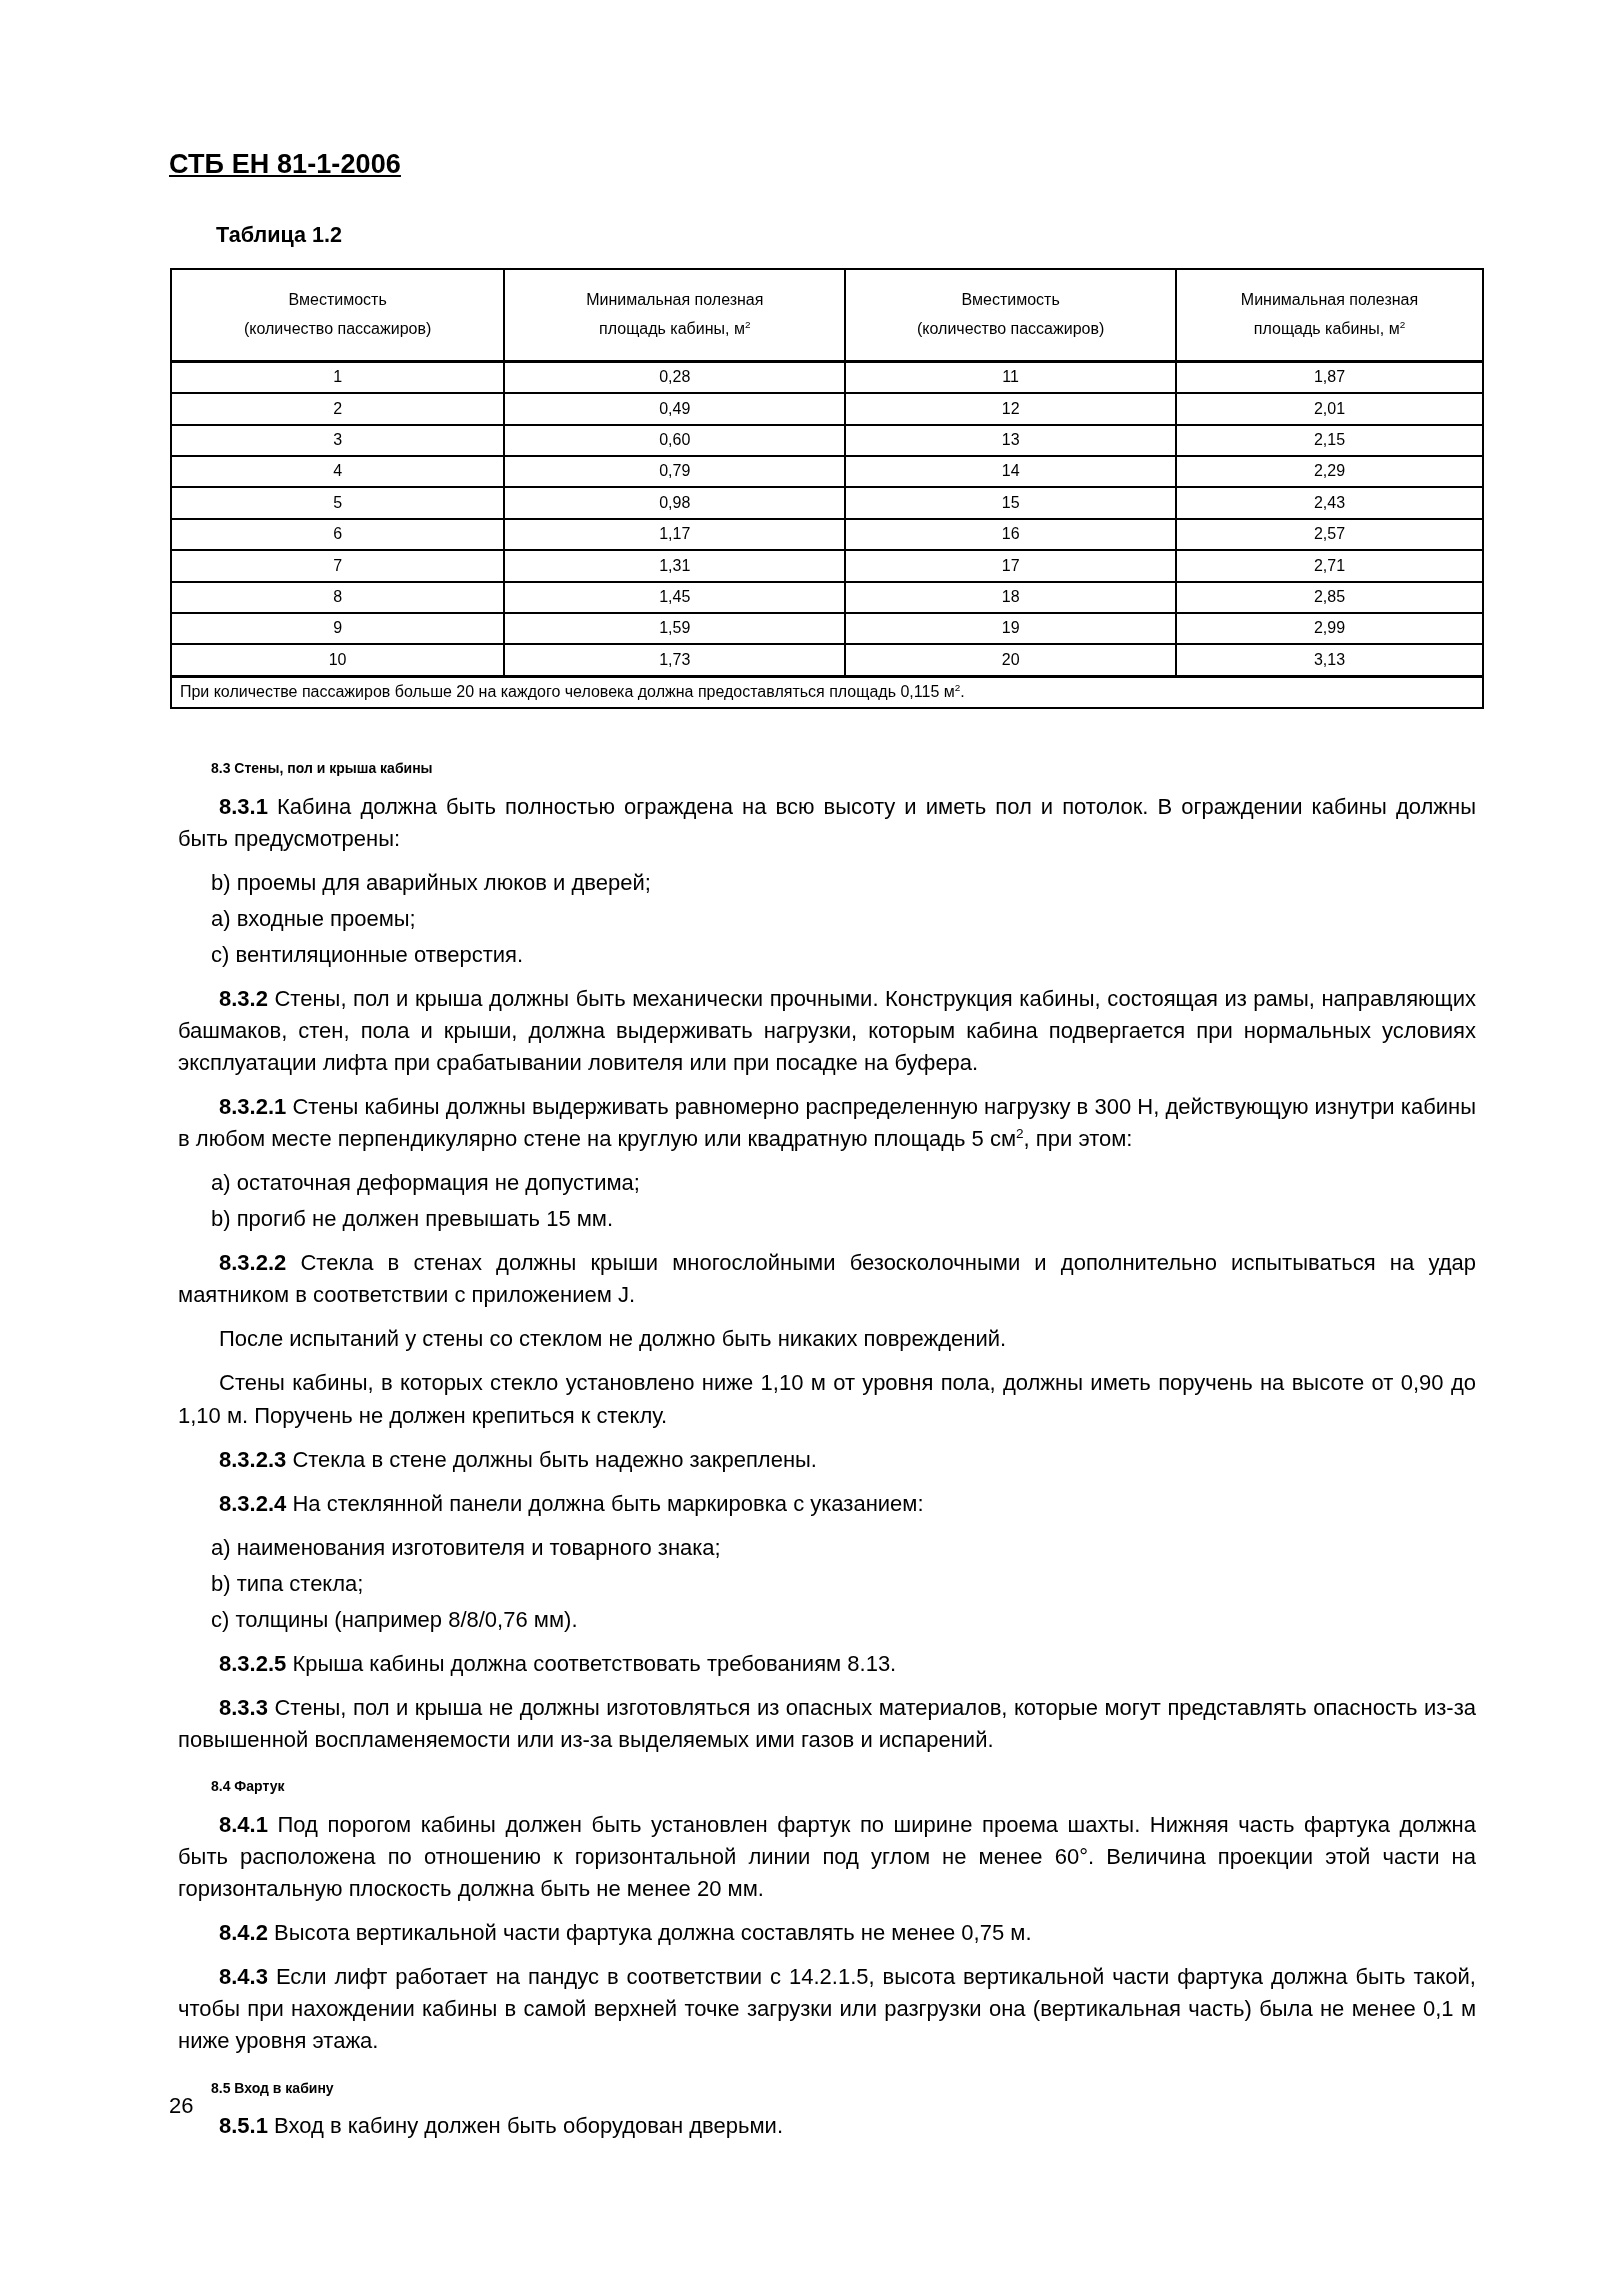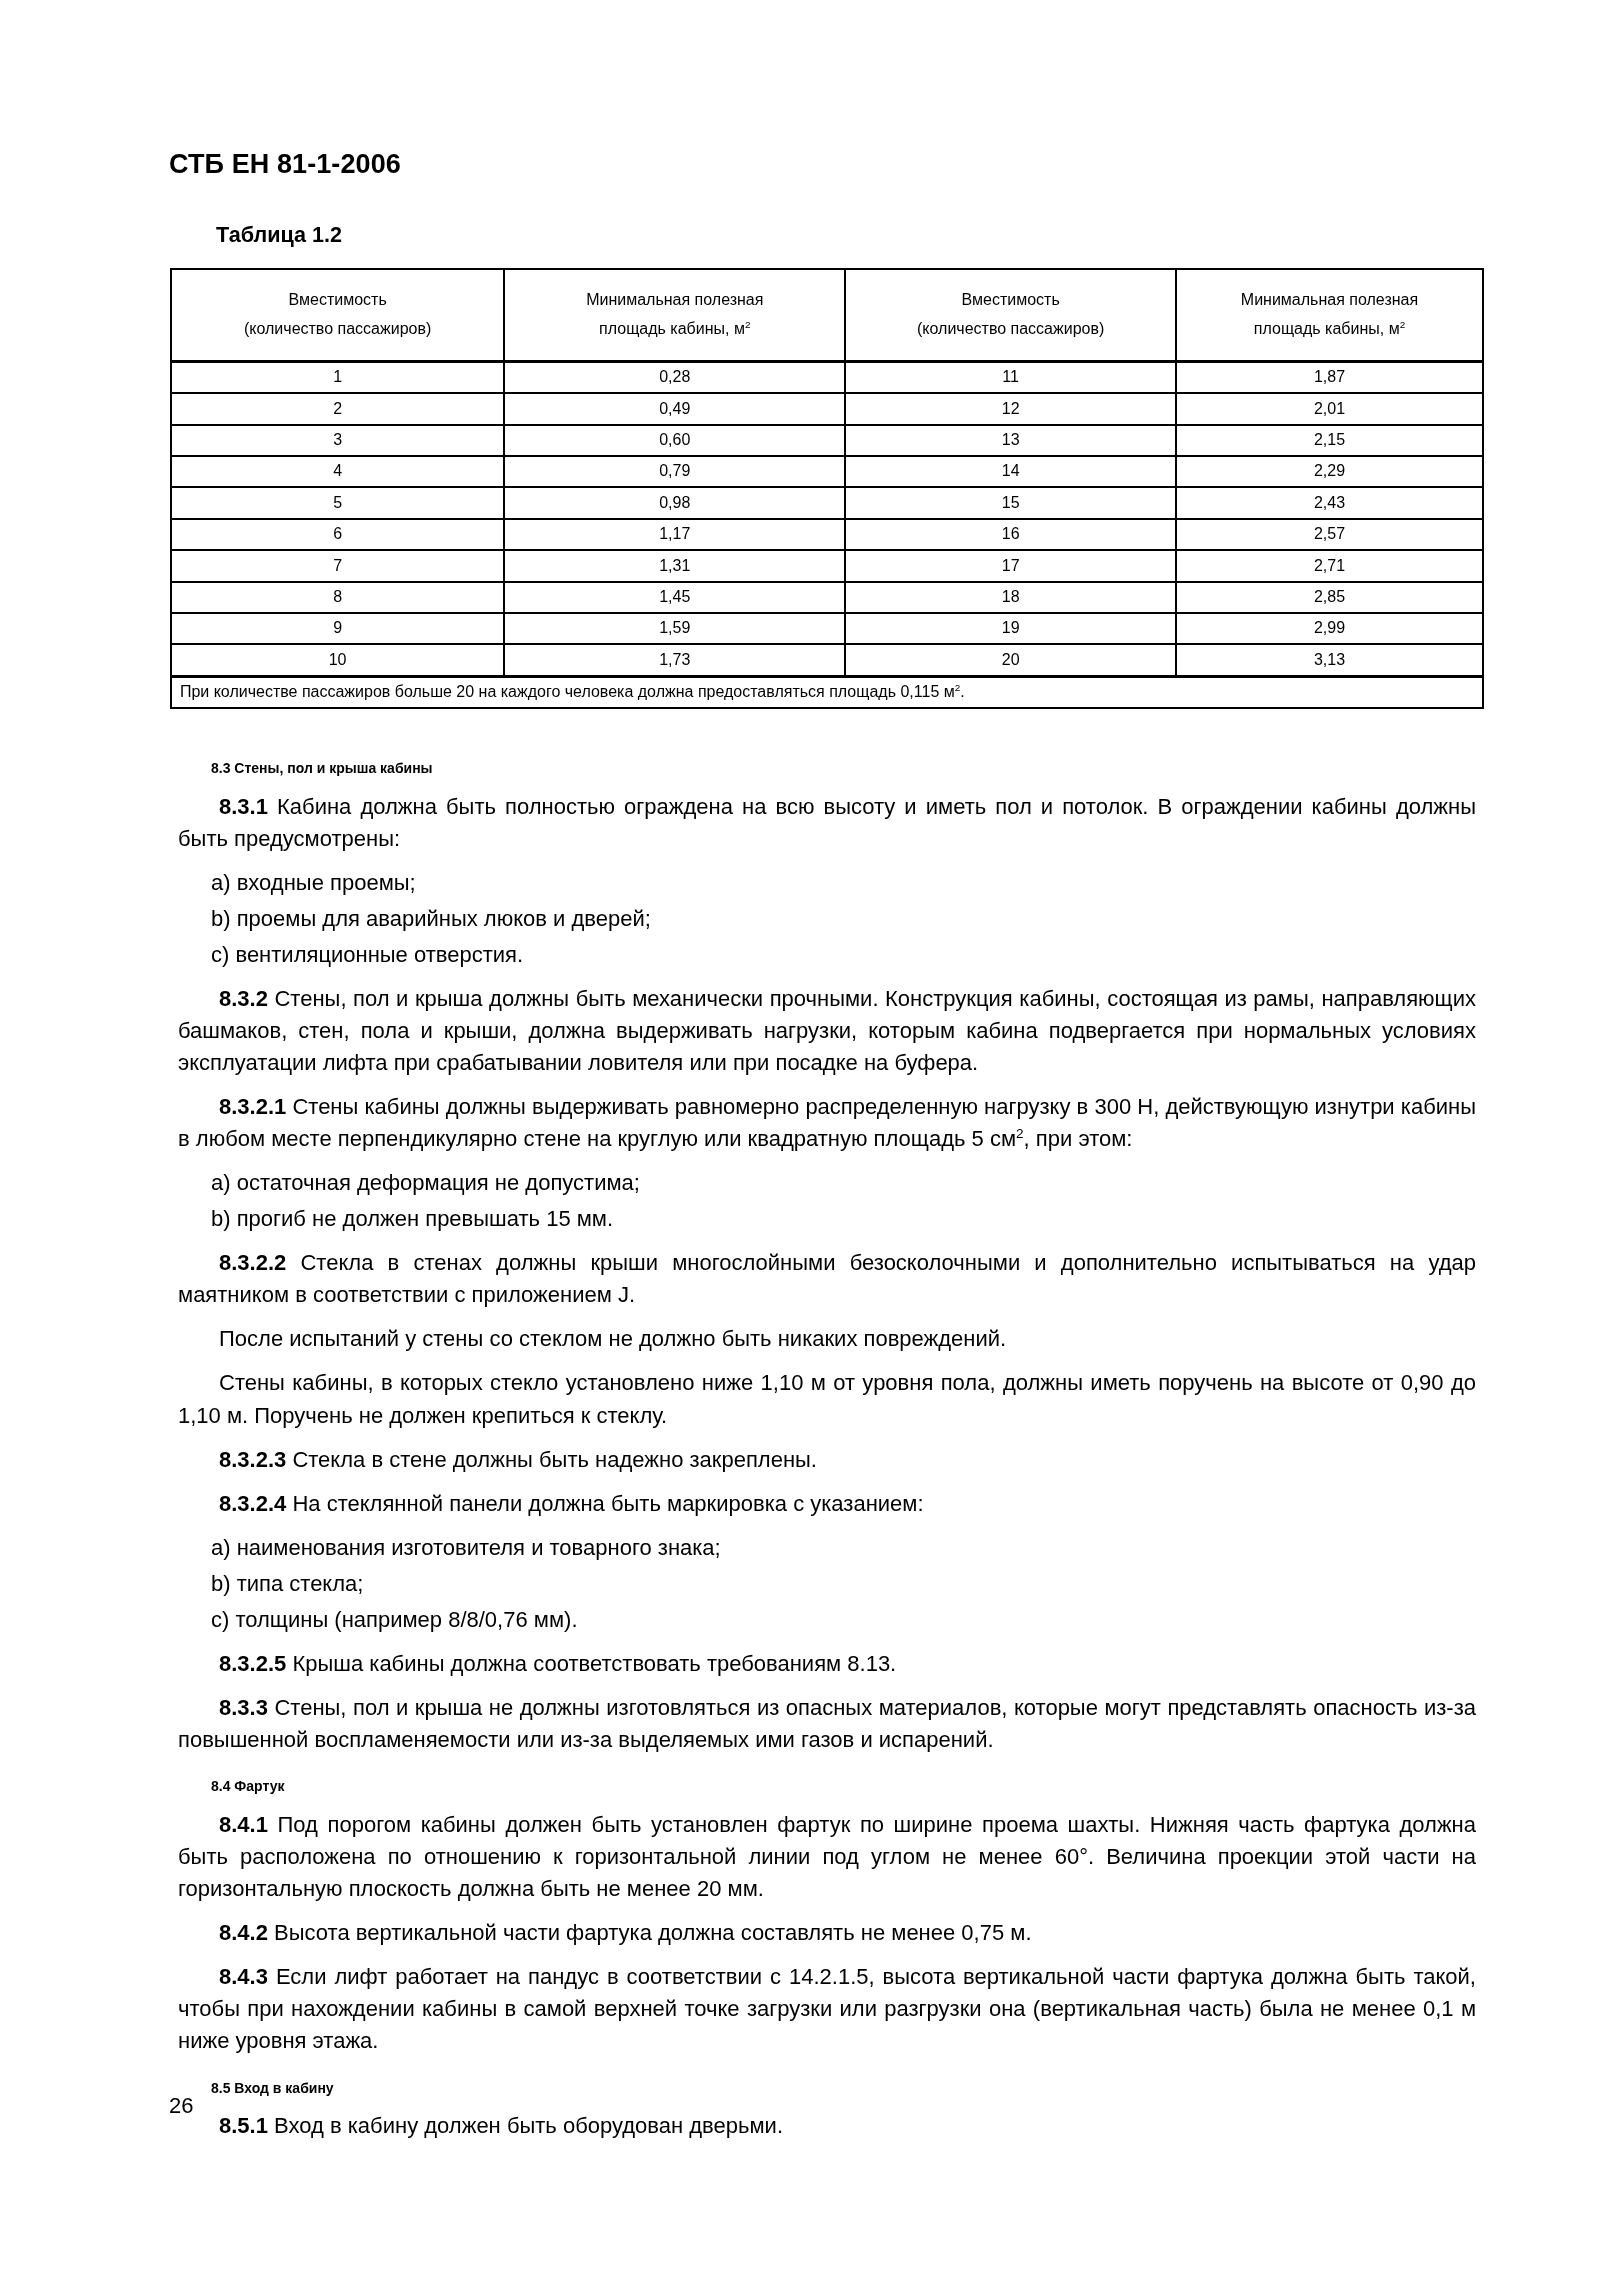--- a/index.html
+++ b/index.html
@@ -8,20 +8,21 @@
     font-family:"Liberation Sans", sans-serif;
     color:#000; position:relative;
     -webkit-font-smoothing:none;
   }
   .page { position:absolute; inset:0; }
 
   .doc-header {
     position:absolute; left:169px; top:149px;
     font-size:27px; font-weight:bold; letter-spacing:0.1px;
     white-space:nowrap;
+    text-decoration:underline;
   }
 
   .table-caption {
     position:absolute; left:216px; top:222px;
     font-size:21.6px; font-weight:bold;
   }
 
   
   .tbl-wrap { position:absolute; left:170px; top:268px; width:1314px; }
   table.t12 {
@@ -186,22 +187,22 @@
         </tr>
       </tbody>
     </table>
   </div>
 
   <div class="body">
 
     <div class="h3">8.3 Стены, пол и крыша кабины</div>
 
     <p class="para"><b>8.3.1</b> <span>Кабина должна быть полностью ограждена на всю высоту и иметь пол и потолок. В ограждении кабины должны быть предусмотрены:</span></p>
+    <p class="list">b) проемы для аварийных люков и дверей;</p>
     <p class="list">a) входные проемы;</p>
-    <p class="list">b) проемы для аварийных люков и дверей;</p>
     <p class="list">c) вентиляционные отверстия.</p>
 
     <p class="para"><b>8.3.2</b> <span>Стены, пол и крыша должны быть механически прочными. Конструкция кабины, состоящая из рамы, направляющих башмаков, стен, пола и крыши, должна выдерживать нагрузки, которым кабина подвергается при нормальных условиях эксплуатации лифта при срабатывании ловителя или при посадке на буфера.</span></p>
 
     <p class="para"><b>8.3.2.1</b> <span>Стены кабины должны выдерживать равномерно распределенную нагрузку в 300 Н, действующую изнутри кабины в любом месте перпендикулярно стене на круглую или квадратную площадь 5 см</span><sup>2</sup><span>, при этом:</span></p>
     <p class="list">a) остаточная деформация не допустима;</p>
     <p class="list">b) прогиб не должен превышать 15 мм.</p>
 
     <p class="para"><b>8.3.2.2</b> <span>Стекла в стенах должны крыши многослойными безосколочными и дополнительно испытываться на удар маятником в соответствии с приложением J.</span></p>
     <p class="para">После испытаний у стены со стеклом не должно быть никаких повреждений.</p>

